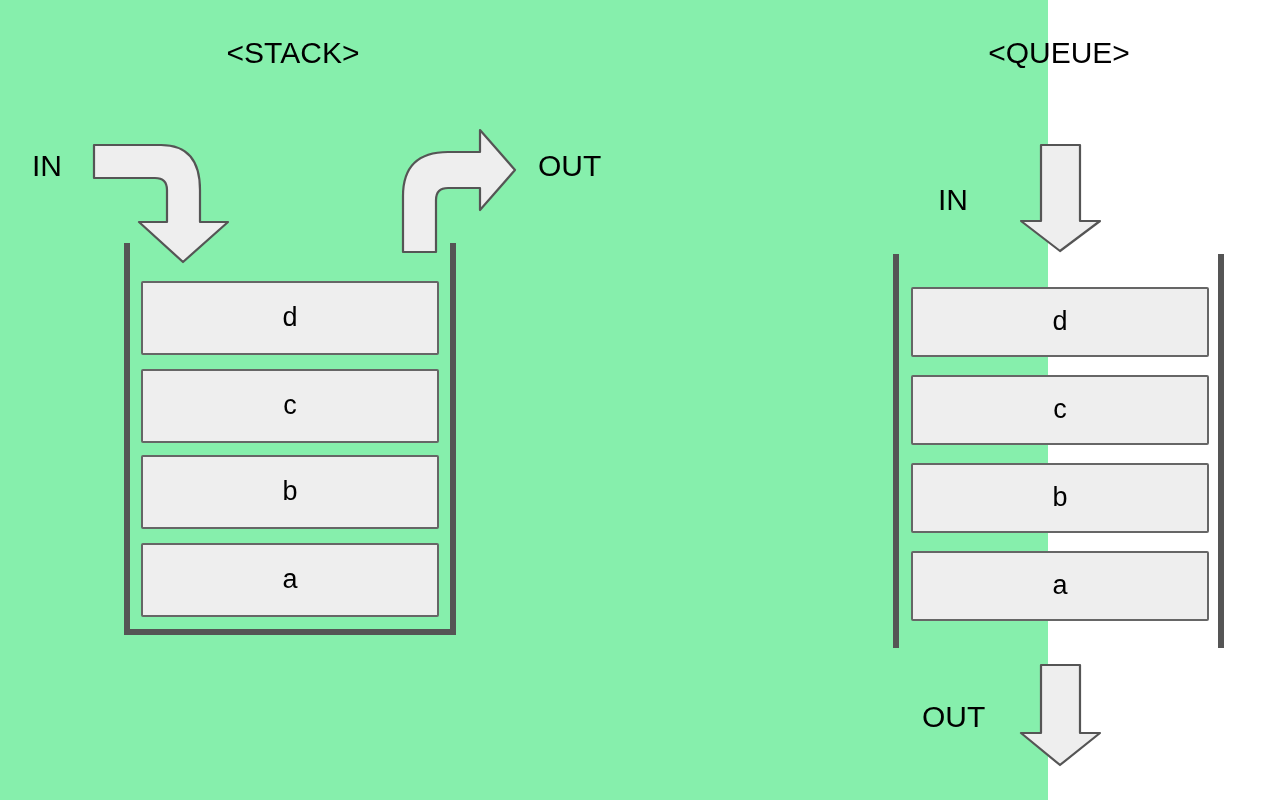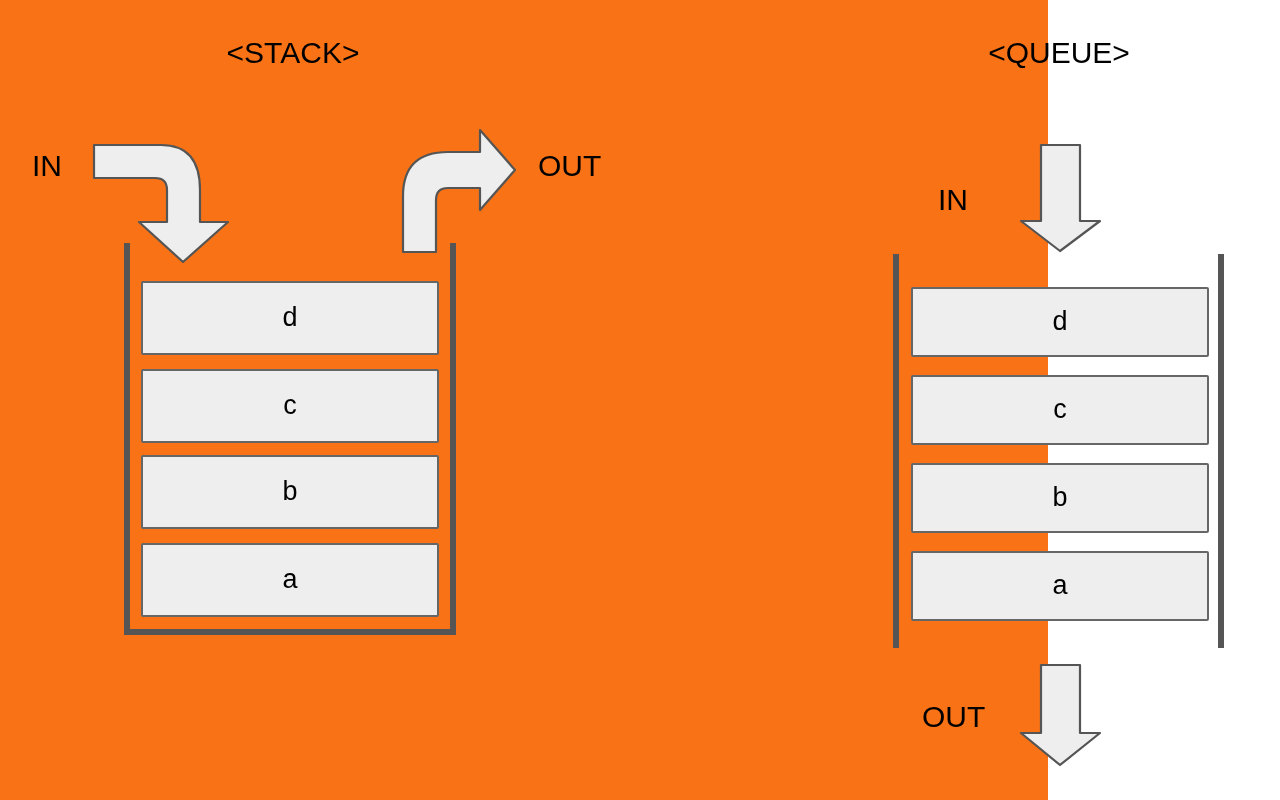--- a/index.html
+++ b/index.html
@@ -10,21 +10,21 @@
   body {
     width: 1280px;
     height: 800px;
     overflow: hidden;
     font-family: "Liberation Sans", sans-serif;
   }
   #canvas {
     position: relative;
     width: 1048px;
     height: 800px;
-    background: #f97316;
+    background: #86efac;
   }
   .diagram-svg {
     position: absolute;
     top: 0;
     left: 0;
     width: 1280px;
     height: 800px;
   }
   .title-text {
     font-family: "Liberation Sans", sans-serif;

